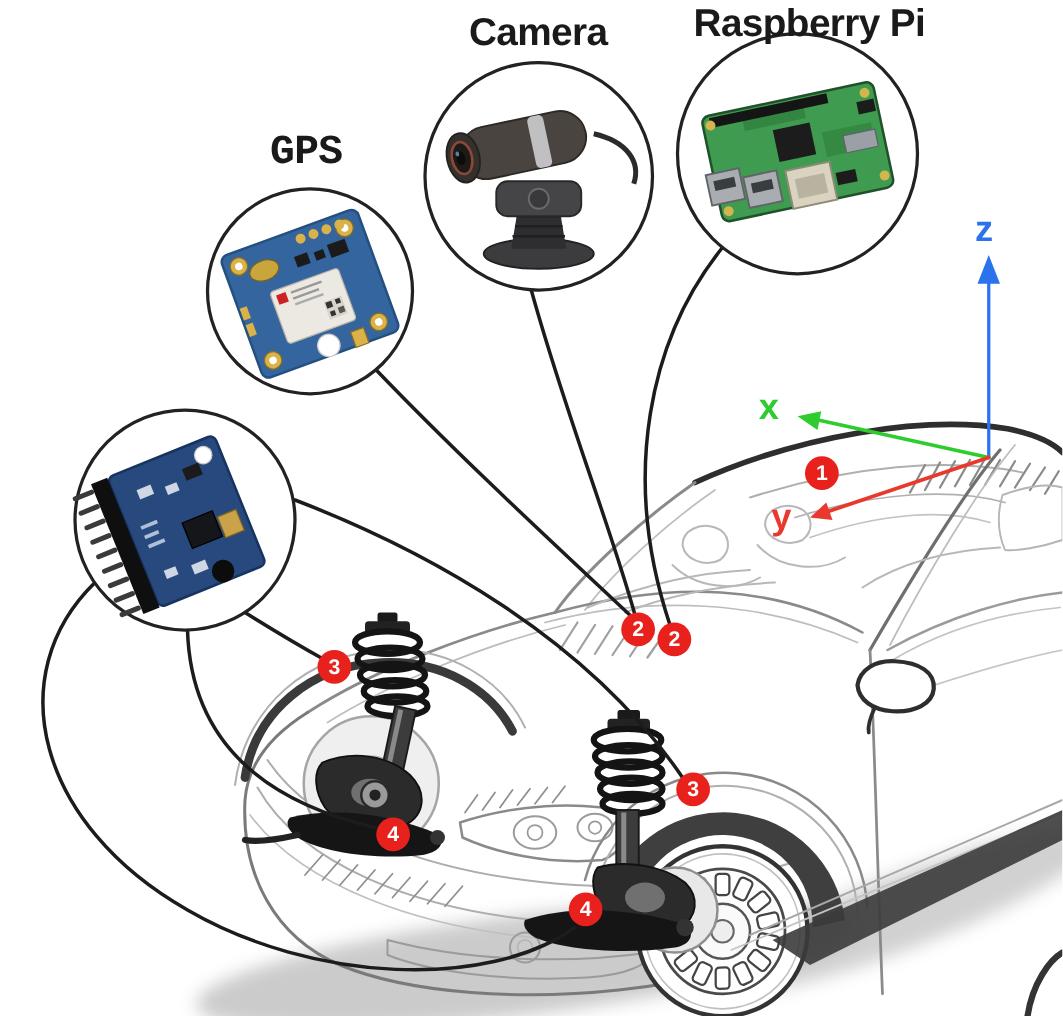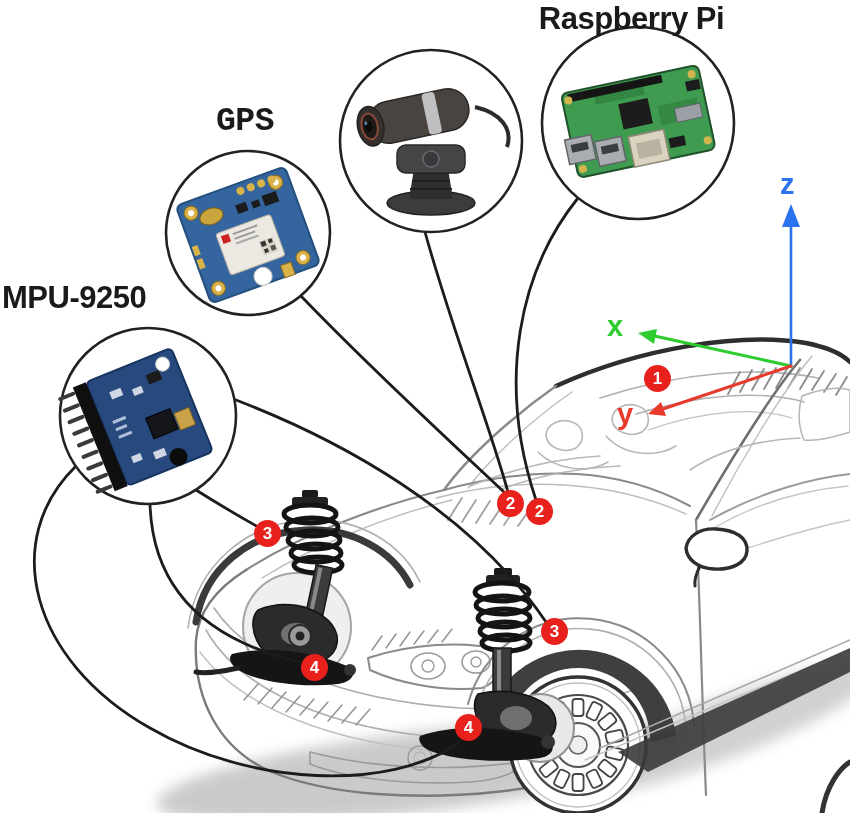--- a/index.html
+++ b/index.html
@@ -337,23 +337,23 @@
   <g stroke-linecap="round">
     <line x1="791" y1="366" x2="791" y2="222" stroke="#2b72ee" stroke-width="2.6"></line>
     <polygon points="791,204 782,227 800,227" fill="#2b72ee"></polygon>
     <line x1="791" y1="366" x2="650" y2="335" stroke="#2ecc2e" stroke-width="3"></line>
     <polygon points="638,333 657,329 654,344" fill="#2ecc2e"></polygon>
     <line x1="791" y1="366" x2="657" y2="411" stroke="#e8392c" stroke-width="3"></line>
     <polygon points="648,414 661,402 666,416" fill="#e8392c"></polygon>
   </g>
 </svg>
 
-<div class="lbl" style="left:524px;top:1px;width:215px;font-size:31px;">Raspberry Pi</div>
+<div class="lbl" style="left:338px;top:8px;width:185px;font-size:31px;">Camera</div>
+<div class="lbl" style="left:540px;top:1px;width:215px;font-size:31px;">Raspberry Pi</div>
 <div class="lbl" style="left:185px;top:103px;width:120px;font-size:33px;font-family:Liberation Mono, monospace;">GPS</div>
-<div class="lbl" style="left:2px;top:280px;width:175px;font-size:31px;text-align:left;">MPU-9250</div>
 
 <div class="axis-lbl" style="left:780px;top:168px;color:#2b72ee;">z</div>
 <div class="axis-lbl" style="left:607px;top:310px;color:#2ecc2e;">x</div>
 <div class="axis-lbl" style="left:617px;top:398px;color:#e8392c;">y</div>
 
 <div class="marker" style="left:644px;top:365px;">1</div>
 <div class="marker" style="left:497px;top:490px;">2</div>
 <div class="marker" style="left:526px;top:498px;">2</div>
 <div class="marker" style="left:254px;top:520px;">3</div>
 <div class="marker" style="left:541px;top:618px;">3</div>

